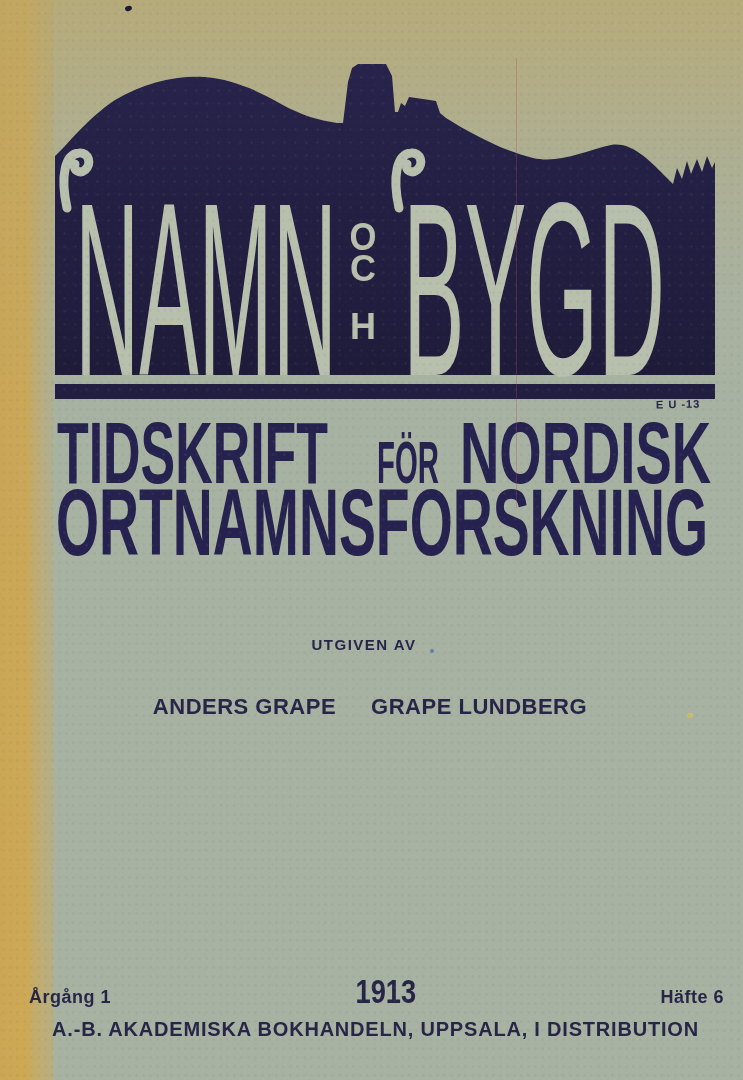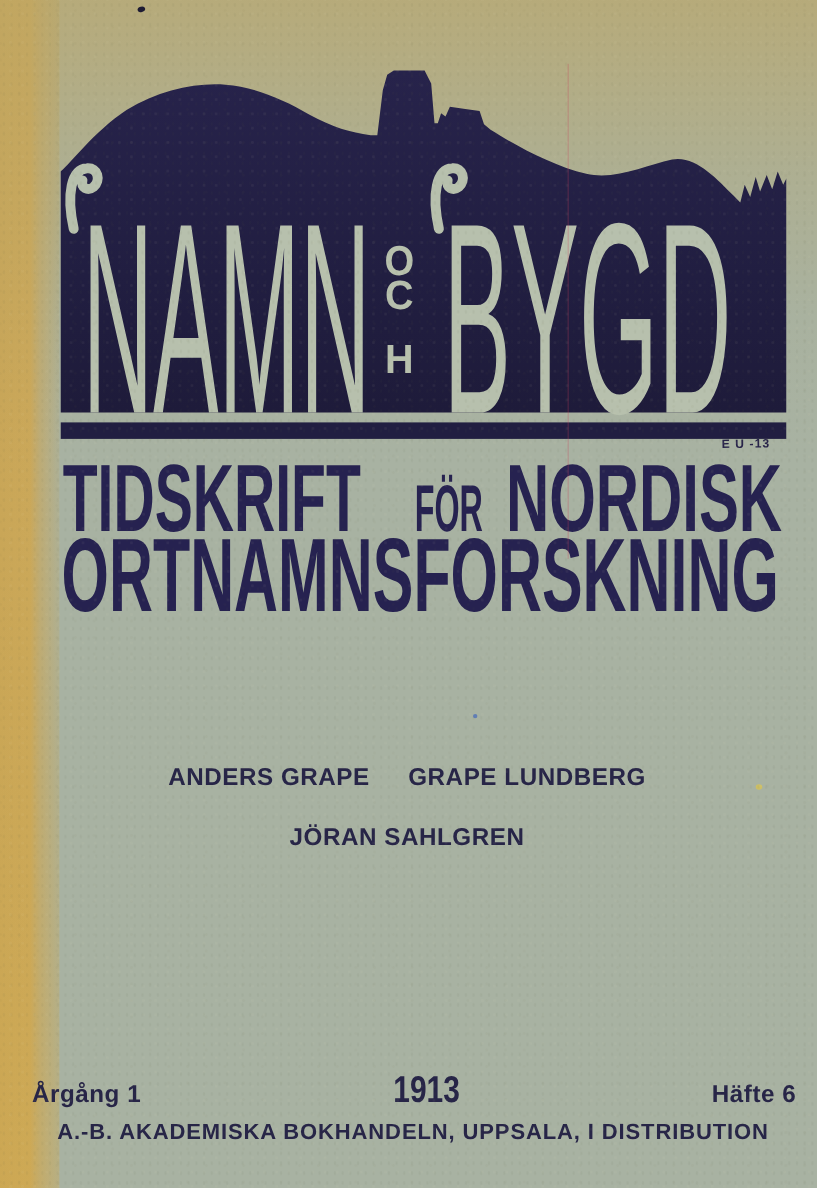--- a/index.html
+++ b/index.html
@@ -69,21 +69,21 @@
     font-size:22px;font-weight:bold;letter-spacing:.5px;
   }
   .editors-row2{
     position:absolute;left:0;right:27px;top:748px;
     text-align:center;font-size:22px;font-weight:bold;letter-spacing:.5px;
   }
   .bottom-row{
     position:absolute;left:29px;right:43px;top:972px;
     display:flex;justify-content:space-between;align-items:baseline;
   }
-  .vol, .issue{font-size:22px;font-weight:bold;letter-spacing:.5px;}
+  .vol, .issue{font-size:18px;font-weight:bold;letter-spacing:.5px;}
   .year{font-size:34px;font-weight:bold;transform:scaleX(.8);transform-origin:center bottom;}
   .distribution{
     position:absolute;left:0;right:16px;top:1018px;
     text-align:center;font-size:20px;font-weight:bold;letter-spacing:.8px;
   }
   
   .red-hairline{
     position:absolute;left:516px;top:58px;width:1px;height:450px;
     background:rgba(196,62,90,.32);pointer-events:none;
   }
@@ -143,27 +143,25 @@
 
   <div class="artist-signature">E U -13</div>
 
   <svg class="subtitle-svg" width="660" height="158" viewBox="0 0 660 158">
     <text x="2" y="78" font-size="87" font-weight="bold" fill="#262250" font-family="Liberation Sans, sans-serif" textLength="271" lengthAdjust="spacingAndGlyphs">TIDSKRIFT</text>
     <text x="322" y="78" font-size="60" font-weight="bold" fill="#262250" font-family="Liberation Sans, sans-serif" textLength="62" lengthAdjust="spacingAndGlyphs">FÖR</text>
     <text x="405" y="78" font-size="87" font-weight="bold" fill="#262250" font-family="Liberation Sans, sans-serif" textLength="251" lengthAdjust="spacingAndGlyphs">NORDISK</text>
     <text x="1" y="150" font-size="95" font-weight="bold" fill="#262250" font-family="Liberation Sans, sans-serif" textLength="652" lengthAdjust="spacingAndGlyphs">ORTNAMNSFORSKNING</text>
   </svg>
 
+  <div class="utgiven ink">UTGIVEN AV</div>
 
   <div class="editors-row1">
     <span class="ink">ANDERS GRAPE</span>
     <span class="ink">GRAPE LUNDBERG</span>
-  </div>
-  <div class="editors-row2">
-    <span class="ink">JÖRAN SAHLGREN</span>
   </div>
 
   <div class="bottom-row">
     <span class="vol ink">Årgång 1</span>
     <span class="year ink">1913</span>
     <span class="issue ink">Häfte 6</span>
   </div>
 
   <div class="distribution ink">A.-B. AKADEMISKA BOKHANDELN, UPPSALA, I DISTRIBUTION</div>
 

